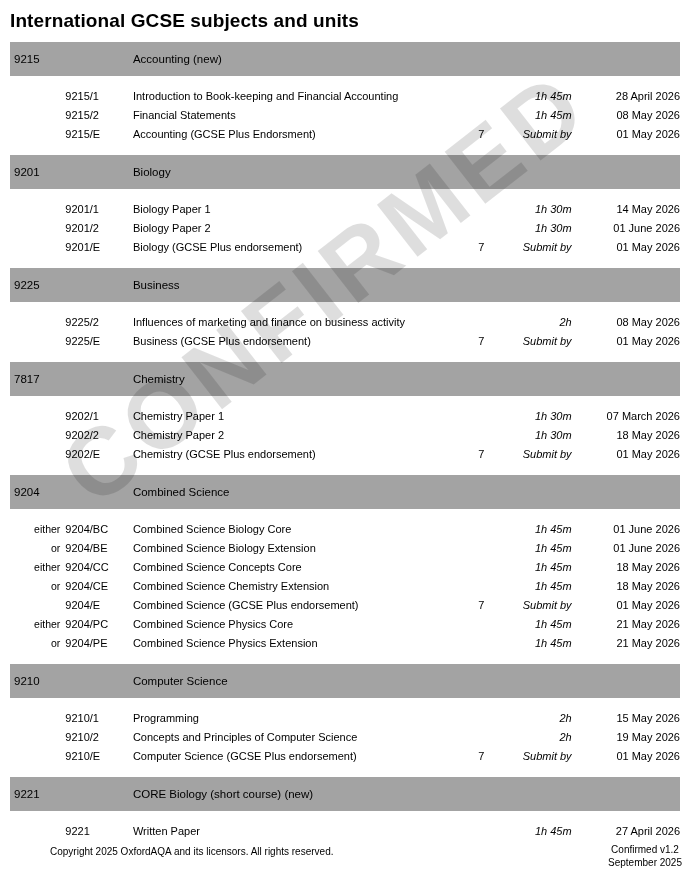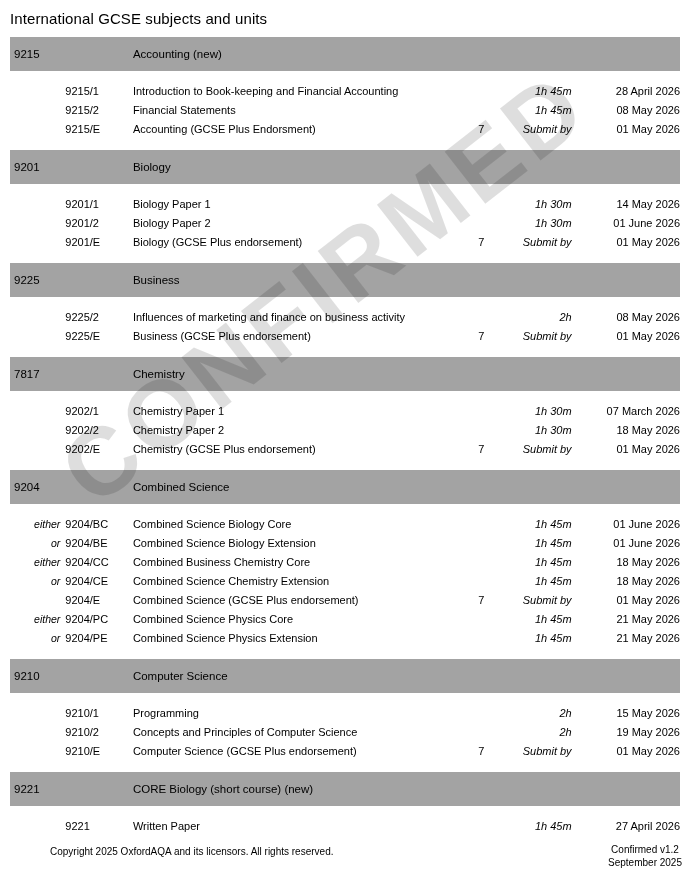--- a/index.html
+++ b/index.html
@@ -16,22 +16,22 @@
     color: #000000;
     overflow: hidden;
   }
   .page {
     position: relative;
     width: 690px;
     height: 885px;
     padding: 0;
   }
   .doc-title {
-    font-size: 15px;
-    font-weight: normal;
+    font-size: 19px;
+    font-weight: bold;
     margin: 10px 0 10px 10px;
     letter-spacing: 0.1px;
   }
   .watermark {
     position: absolute;
     left: 0;
     top: 0;
     width: 690px;
     height: 885px;
     pointer-events: none;
@@ -83,21 +83,20 @@
   }
   tr.unit td {
     padding: 3px 0 3px 0;
     vertical-align: top;
     line-height: 13px;
   }
   td.col-either {
     width: 54px;
     text-align: right;
     padding-right: 5px !important;
-    font-style: italic;
     font-size: 10.5px;
   }
   td.col-code {
     width: 66px;
     white-space: nowrap;
   }
   td.col-name {
     width: 320px;
     padding-right: 8px !important;
   }
@@ -299,21 +298,21 @@
             <td class="col-either">or</td>
             <td class="col-code">9204/BE</td>
             <td class="col-name">Combined Science Biology Extension</td>
             <td class="col-plus"></td>
             <td class="col-dur">1h 45m</td>
             <td class="col-date">01 June 2026</td>
           </tr>
           <tr class="unit">
             <td class="col-either">either</td>
             <td class="col-code">9204/CC</td>
-            <td class="col-name">Combined Business Chemistry Core</td>
+            <td class="col-name">Combined Science Concepts Core</td>
             <td class="col-plus"></td>
             <td class="col-dur">1h 45m</td>
             <td class="col-date">18 May 2026</td>
           </tr>
           <tr class="unit">
             <td class="col-either">or</td>
             <td class="col-code">9204/CE</td>
             <td class="col-name">Combined Science Chemistry Extension</td>
             <td class="col-plus"></td>
             <td class="col-dur">1h 45m</td>

